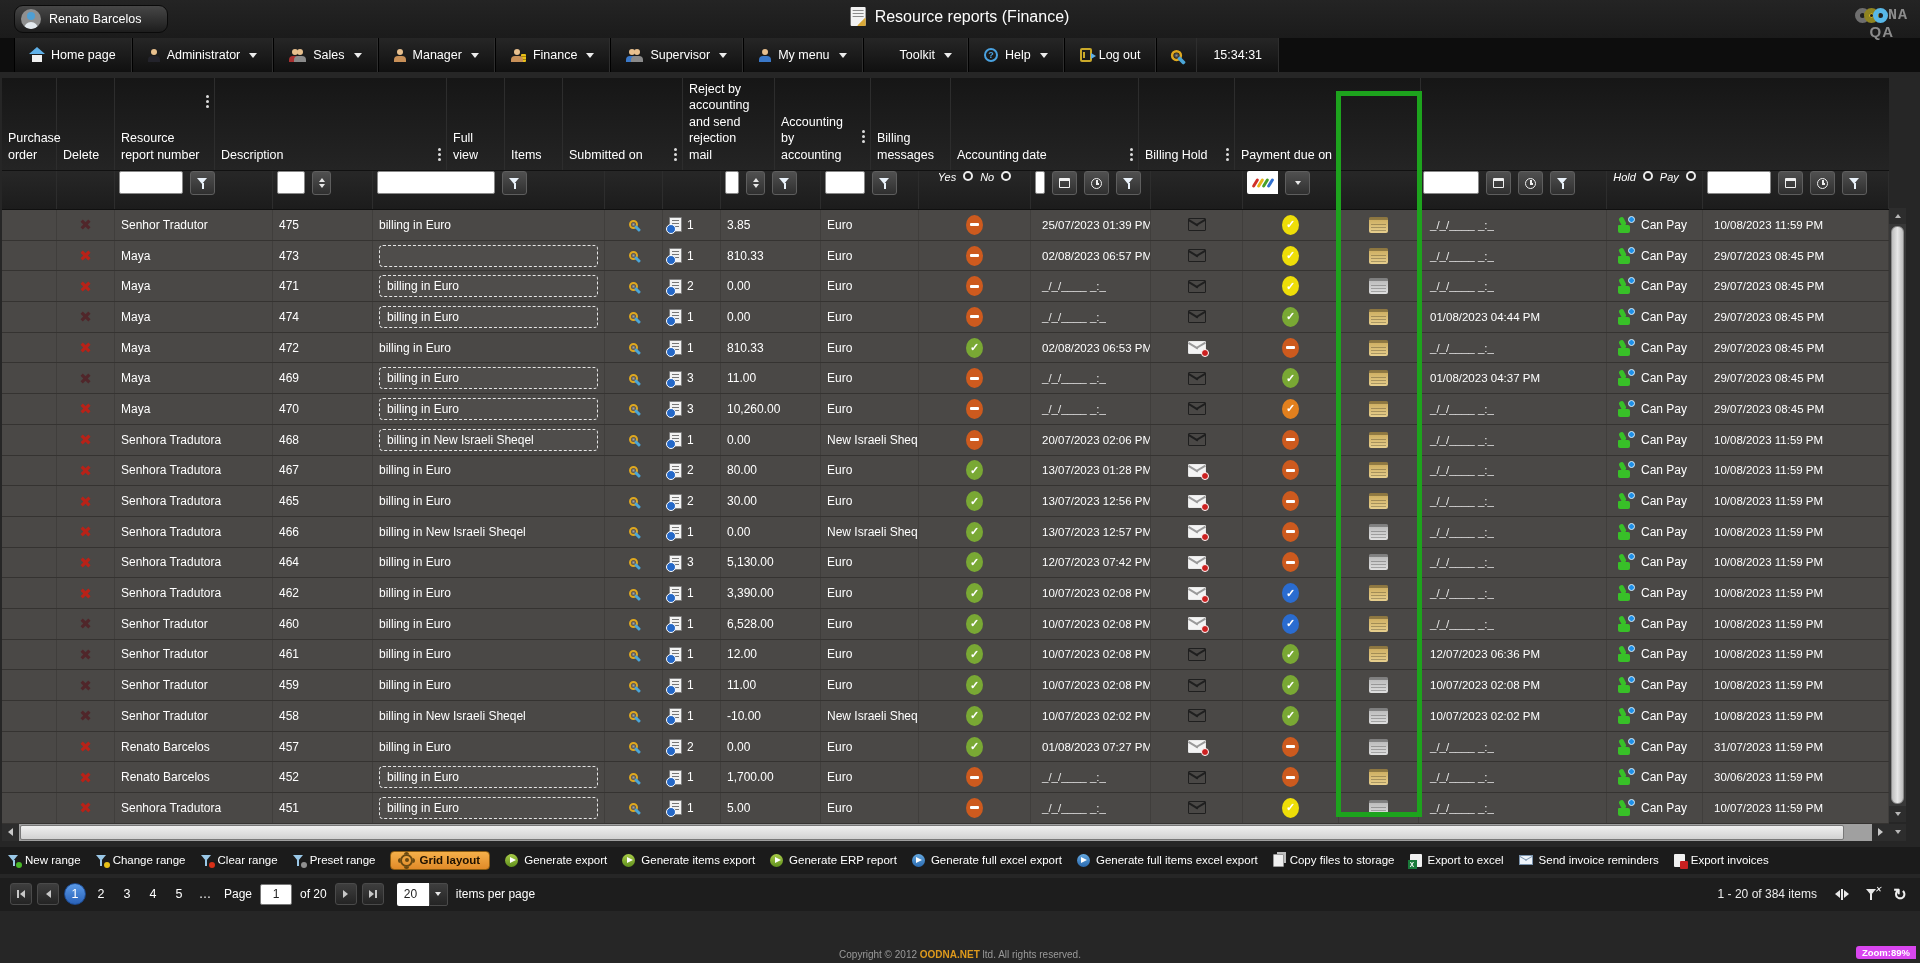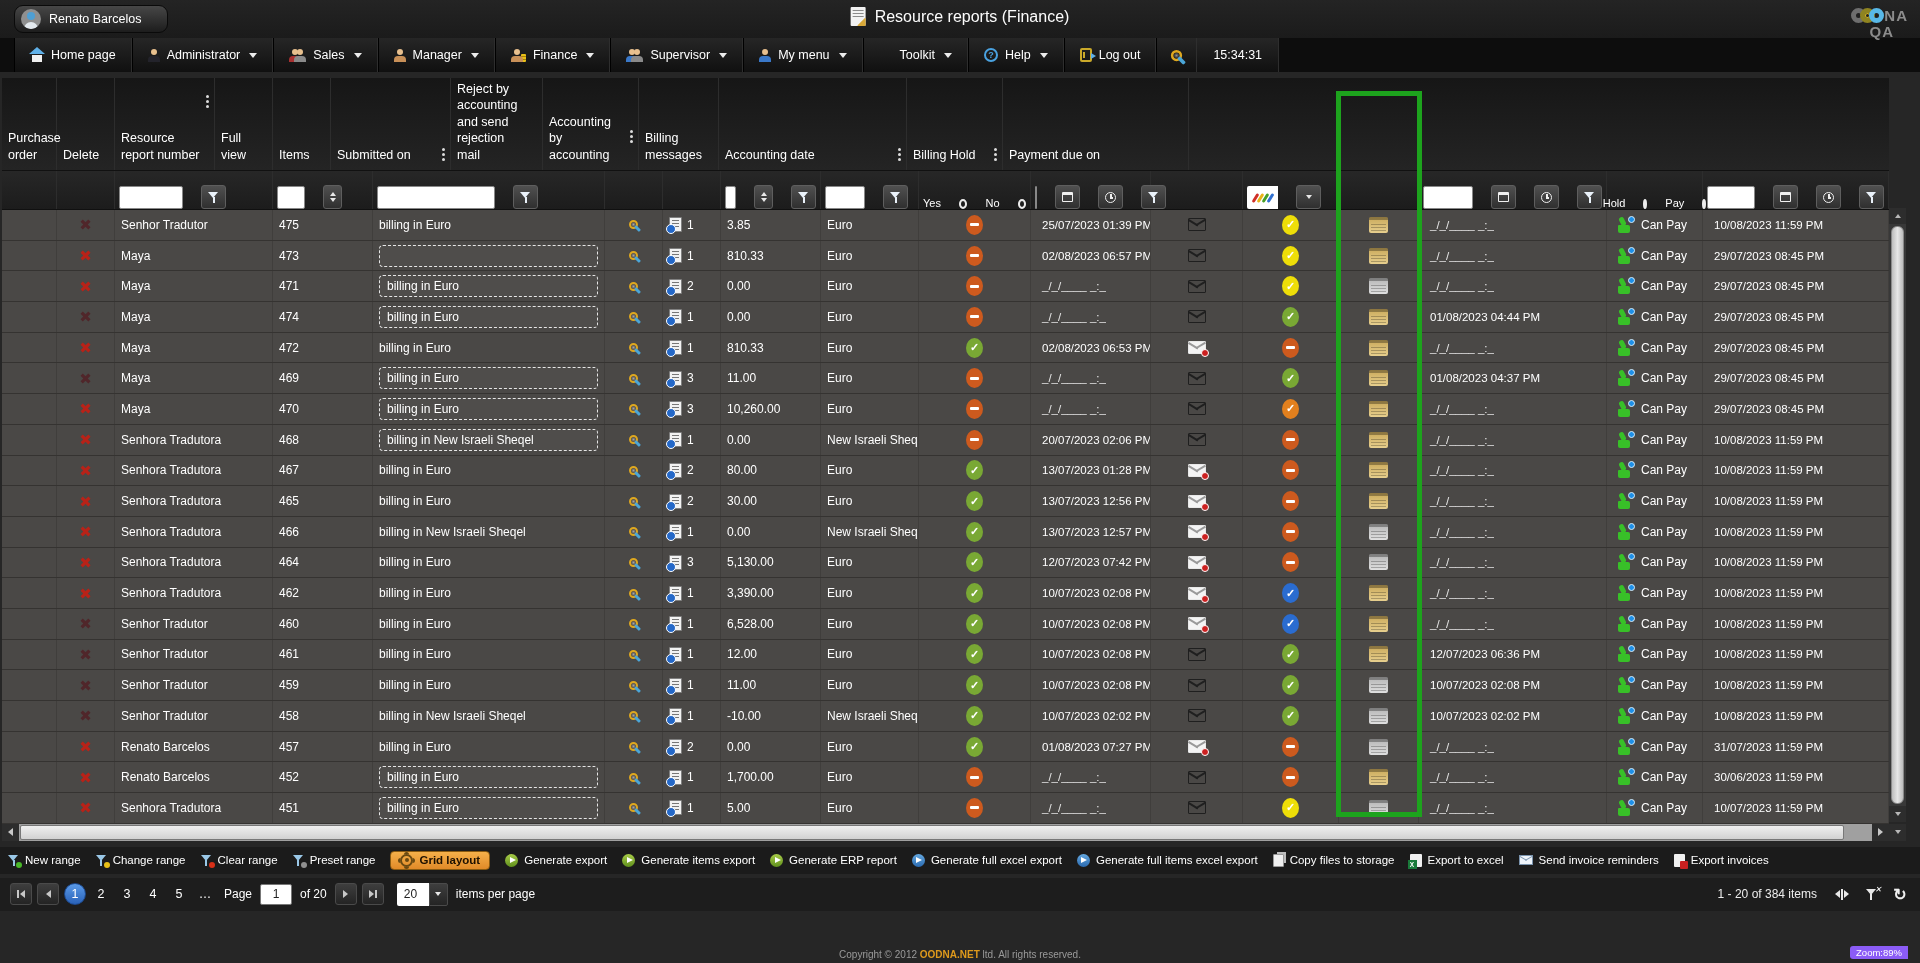--- a/index.html
+++ b/index.html
@@ -15,21 +15,21 @@
   .av-head { width:8px; height:8px; border-radius:50%; background:#4e9fd4; left:6px; top:3px; }
   .av-body { width:14px; height:8px; border-radius:7px 7px 0 0; background:#e3e9ee; left:3px; bottom:-1px; }
   .user-name { font-size:12.5px; color:#fff; }
   .page-title { position:absolute; left:50%; top:7px; transform:translateX(-50%); display:flex; align-items:center; gap:9px;
     font-size:16px; color:#fcfcfc; }
   .docico { width:15px; height:19px; background:#f2f2f2; border-radius:1px; position:relative; overflow:hidden; }
   .docico::before { content:''; position:absolute; left:2px; right:2px; top:3px; height:9px;
     background:repeating-linear-gradient(180deg,#8a8a8a 0 1px,transparent 1px 3px); }
   .docico::after { content:''; position:absolute; right:-5px; bottom:-5px; width:11px; height:11px; background:#d8a838; transform:rotate(45deg); }
   .logo { position:absolute; right:12px; top:8px; display:flex; flex-direction:column; align-items:flex-end; z-index:9; line-height:1; }
-  .logo-row1 { display:flex; align-items:flex-start; }
+  .logo-row1 { display:flex; align-items:flex-start;font-family:Liberation Mono, monospace; }
   .ring { display:inline-block; width:15px; height:15px; border-radius:50%; }
   .ring.r1 { border:5px solid #6e6e6e; }
   .ring.r2 { border:5px solid #8f8420; margin-left:-6px; box-shadow:inset 0 0 0 1px #d8b81e; }
   .ring.r3 { border:5px solid #58b8e8; margin-left:-6px; }
   .logo b, .logo-row2 { font-size:15px; font-weight:bold; color:#8c8c8c; letter-spacing:1px; }
   .logo-row2 { margin-top:1px; margin-right:14px; }
 
   
   .menubar { height:34px; background:#0d0d0d; display:flex; align-items:stretch; padding-left:14px; }
   .mbtn { display:flex; align-items:center; gap:7px; padding:0 15px; font-size:12.5px; color:#fff; cursor:pointer;
@@ -66,21 +66,21 @@
   .ghead { display:flex; width:1887px; background:linear-gradient(#161616,#242424); }
   .hcell { position:relative; display:flex; align-items:flex-end; height:92px; padding:4px 14px 7px 6px;
     border-right:1px solid #2d2d2d; font-size:12.5px; color:#fff; cursor:pointer; }
   .hlabel { line-height:1.32; }
   .colmenu { position:absolute; right:5px; bottom:9px; display:flex; flex-direction:column; gap:2px; cursor:pointer; }
   .colmenu i { width:3px; height:3px; border-radius:50%; background:#dcdcdc; }
   .hcell[data-col="report-number"] .colmenu { bottom:62px; }
   .hcell[data-col="submitted-by-resource"] .colmenu { bottom:27px; }
   .hcell[data-col="processed-by-accounting"] .colmenu { bottom:27px; }
   .gfilters { display:flex; width:1887px; background:linear-gradient(#272727,#1c1c1c); border-top:1px solid #111; border-bottom:1px solid #101010; }
-  .fcell { display:flex; align-items:flex-end; gap:18px; height:38px; padding:0 4px; border-right:1px solid #2d2d2d; }
+  .fcell { display:flex; align-items:flex-start; gap:7px; height:38px; padding:0 4px; border-right:1px solid #2d2d2d;font-style:italic; }
   .fcell.ctr { justify-content:center; }
   .finput { height:23px; background:#fff; border:1px solid #888; border-radius:2px; display:inline-block; }
   .fbtn { min-width:25px; height:24px; background:linear-gradient(#505050,#2f2f2f); border:1px solid #5e5e5e; border-radius:3px;
     display:flex; align-items:center; justify-content:center; cursor:pointer; }
   .spinbtn { flex-direction:column; gap:2px; min-width:19px; }
   .funnel { position:relative; width:11px; height:11px; display:inline-block; }
   .funnel::before { content:''; position:absolute; top:0; left:0; border-left:5.5px solid transparent; border-right:5.5px solid transparent; border-top:6px solid #eaf2fa; }
   .funnel::after { content:''; position:absolute; top:5px; left:4.5px; width:2px; height:6px; background:#eaf2fa; }
   .tri-up { width:0; height:0; border-left:3.5px solid transparent; border-right:3.5px solid transparent; border-bottom:4.5px solid #e8e8e8; }
   .tri-down { width:0; height:0; border-left:3.5px solid transparent; border-right:3.5px solid transparent; border-top:4.5px solid #e8e8e8; }
@@ -199,21 +199,21 @@
   .fit-b { width:2px; height:11px; background:#e8e8e8; }
   .wfunnel { width:11px; height:11px; position:relative; }
   .wfunnel::before { content:''; position:absolute; top:0; left:0; border-left:5.5px solid transparent; border-right:5.5px solid transparent; border-top:6px solid #e8e8e8; }
   .wfunnel::after { content:''; position:absolute; top:5px; left:4.5px; width:2px; height:6px; background:#e8e8e8; }
   .wfunnel .fx { position:absolute; right:-5px; top:-4px; color:#fff; font-size:8px; }
   .refico::before { content:'\21BB'; color:#f0f0f0; font-size:16px; font-weight:bold; }
 
   
   .footer { position:absolute; bottom:3px; left:0; width:100%; text-align:center; font-size:10px; color:#9a9a9a; }
   .brand { color:#df9a1c; font-weight:bold; }
-  .zoom-badge { position:absolute; right:12px; bottom:4px; background:#8b5cf6; color:#fff; font-size:9.5px; font-weight:normal;
+  .zoom-badge { position:absolute; right:4px; bottom:4px; background:#d946ef; color:#fff; font-size:9.5px; font-weight:bold;
     padding:1px 6px; border-radius:3px 0 0 3px; }
 </style>
 </head>
 <body>
 
 <div class="topbar">
   <div class="user-badge">
     <span class="avatar">
         <i class="av-head"></i>
         <i class="av-body"></i>
@@ -309,20 +309,28 @@
 <div class="grid-wrap">
   <div class="ghead" id="header-row">
       <div class="hcell" data-col="purchase-order" style="width:55px">
         <span class="hlabel">Purchase order</span>
       </div>
       <div class="hcell" data-col="delete" style="width:58px">
         <span class="hlabel">Delete</span>
       </div>
       <div class="hcell" data-col="report-number" style="width:100px">
         <span class="hlabel">Resource report number</span>
+        <span class="colmenu">
+          <i></i>
+          <i></i>
+          <i></i>
+        </span>
+      </div>
+      <div class="hcell" data-col="description" style="width:232px">
+        <span class="hlabel">Description</span>
         <span class="colmenu">
           <i></i>
           <i></i>
           <i></i>
         </span>
       </div>
       <div class="hcell" data-col="full-view" style="width:58px">
         <span class="hlabel">Full view</span>
       </div>
       <div class="hcell" data-col="items" style="width:58px">

